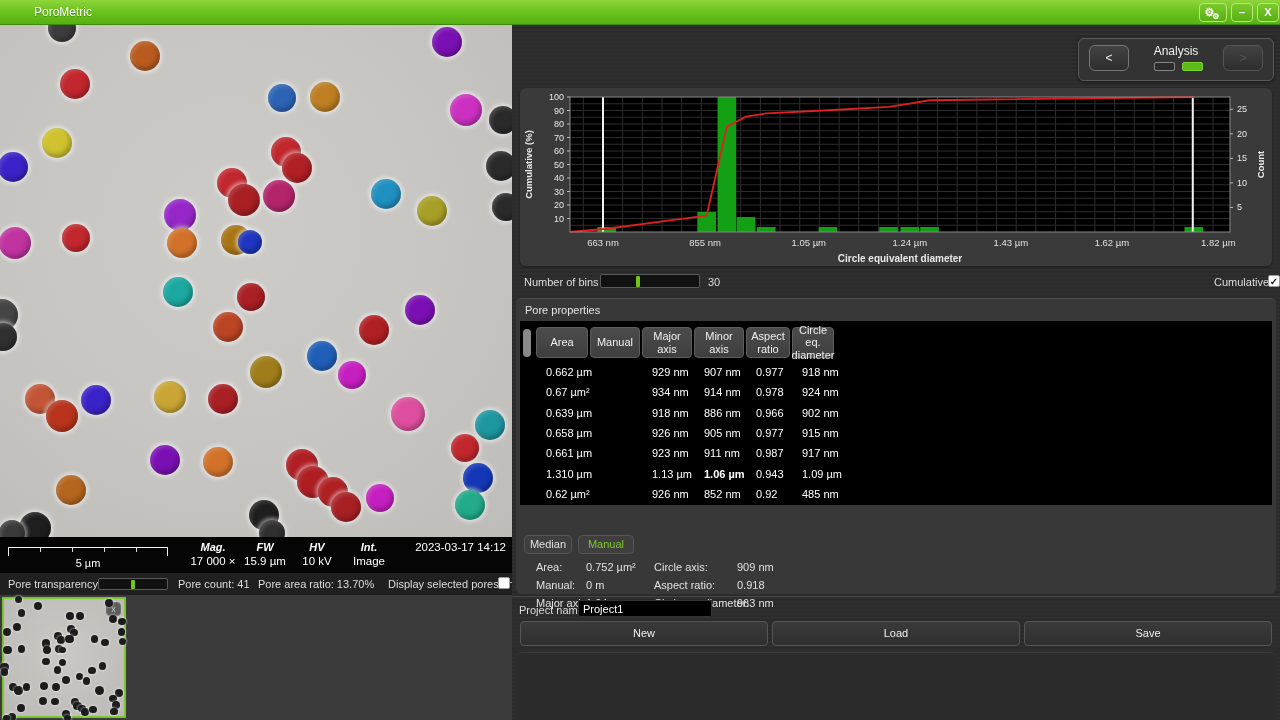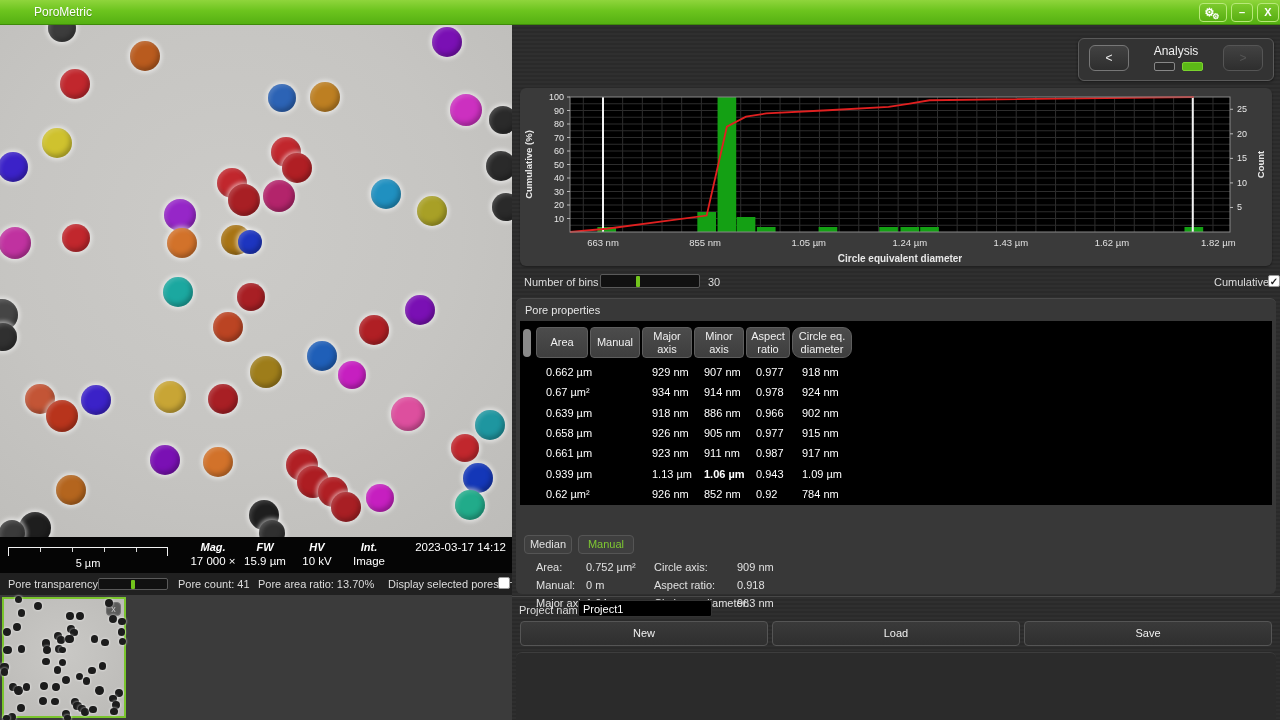--- a/index.html
+++ b/index.html
@@ -419,21 +419,21 @@
 
   <div class="pore-panel">
     <div class="pore-title">Pore properties</div>
     <div class="tablewrap" id="pore-table">
       <div class="vscroll"></div>
     <div class="col-head" style="left: 16px; width: 52px;">Area</div>
         <div class="col-head" style="left: 70px; width: 50px;">Manual</div>
         <div class="col-head" style="left: 122px; width: 50px;">Major axis</div>
         <div class="col-head" style="left: 174px; width: 50px;">Minor axis</div>
         <div class="col-head" style="left: 226px; width: 44px;">Aspect ratio</div>
-        <div class="col-head" style="left: 272px; width: 60px; border-radius: 9px;">Circle eq. diameter</div>
+        <div class="col-head" style="left: 272px; width: 42px;">Circle eq. diameter</div>
         <div class="trow-cell" style="left: 26px; width: 52px; top: 45px;">0.662 µm</div>
         <div class="trow-cell" style="left: 132px; width: 50px; top: 45px;">929 nm</div>
         <div class="trow-cell" style="left: 184px; width: 50px; top: 45px;">907 nm</div>
         <div class="trow-cell" style="left: 236px; width: 44px; top: 45px;">0.977</div>
         <div class="trow-cell" style="left: 282px; width: 50px; top: 45px;">918 nm</div>
         <div class="trow-cell" style="left: 26px; width: 52px; top: 65.3px;">0.67 µm²</div>
         <div class="trow-cell" style="left: 132px; width: 50px; top: 65.3px;">934 nm</div>
         <div class="trow-cell" style="left: 184px; width: 50px; top: 65.3px;">914 nm</div>
         <div class="trow-cell" style="left: 236px; width: 44px; top: 65.3px;">0.978</div>
         <div class="trow-cell" style="left: 282px; width: 50px; top: 65.3px;">924 nm</div>
@@ -445,30 +445,30 @@
         <div class="trow-cell" style="left: 26px; width: 52px; top: 105.9px;">0.658 µm</div>
         <div class="trow-cell" style="left: 132px; width: 50px; top: 105.9px;">926 nm</div>
         <div class="trow-cell" style="left: 184px; width: 50px; top: 105.9px;">905 nm</div>
         <div class="trow-cell" style="left: 236px; width: 44px; top: 105.9px;">0.977</div>
         <div class="trow-cell" style="left: 282px; width: 50px; top: 105.9px;">915 nm</div>
         <div class="trow-cell" style="left: 26px; width: 52px; top: 126.2px;">0.661 µm</div>
         <div class="trow-cell" style="left: 132px; width: 50px; top: 126.2px;">923 nm</div>
         <div class="trow-cell" style="left: 184px; width: 50px; top: 126.2px;">911 nm</div>
         <div class="trow-cell" style="left: 236px; width: 44px; top: 126.2px;">0.987</div>
         <div class="trow-cell" style="left: 282px; width: 50px; top: 126.2px;">917 nm</div>
-        <div class="trow-cell" style="left: 26px; width: 52px; top: 146.5px;">0.939 µm</div>
+        <div class="trow-cell" style="left: 26px; width: 52px; top: 146.5px;">1.310 µm</div>
         <div class="trow-cell" style="left: 132px; width: 50px; top: 146.5px;">1.13 µm</div>
         <div class="trow-cell" style="left: 184px; width: 50px; top: 146.5px; font-weight: bold;">1.06 µm</div>
         <div class="trow-cell" style="left: 236px; width: 44px; top: 146.5px;">0.943</div>
         <div class="trow-cell" style="left: 282px; width: 50px; top: 146.5px;">1.09 µm</div>
         <div class="trow-cell" style="left: 26px; width: 52px; top: 166.8px;">0.62 µm²</div>
         <div class="trow-cell" style="left: 132px; width: 50px; top: 166.8px;">926 nm</div>
         <div class="trow-cell" style="left: 184px; width: 50px; top: 166.8px;">852 nm</div>
         <div class="trow-cell" style="left: 236px; width: 44px; top: 166.8px;">0.92</div>
-        <div class="trow-cell" style="left: 282px; width: 50px; top: 166.8px;">784 nm</div>
+        <div class="trow-cell" style="left: 282px; width: 50px; top: 166.8px;">485 nm</div>
       </div>
     <div class="mbtn" id="btn-median">Median</div>
     <div class="mbtn" id="btn-average">Manual</div>
     <div class="stats" id="stats-block">
         <div class="stat-item" style="left: 12px; top: 0px;"><span>Area:</span><span class="sv" style="left: 50px;">0.752 µm²</span></div>
         <div class="stat-item" style="left: 12px; top: 18px;"><span>Manual:</span><span class="sv" style="left: 50px;">0 m</span></div>
         <div class="stat-item" style="left: 12px; top: 36px;"><span>Major axis:</span><span class="sv" style="left: 50px;">1.04 µm</span></div>
         <div class="stat-item" style="left: 130px; top: 0px;"><span>Circle axis:</span><span class="sv" style="left: 83px;">909 nm</span></div>
         <div class="stat-item" style="left: 130px; top: 18px;"><span>Aspect ratio:</span><span class="sv" style="left: 83px;">0.918</span></div>
         <div class="stat-item" style="left: 130px; top: 36px;"><span>Circle eq. diameter:</span><span class="sv" style="left: 83px;">963 nm</span></div>

